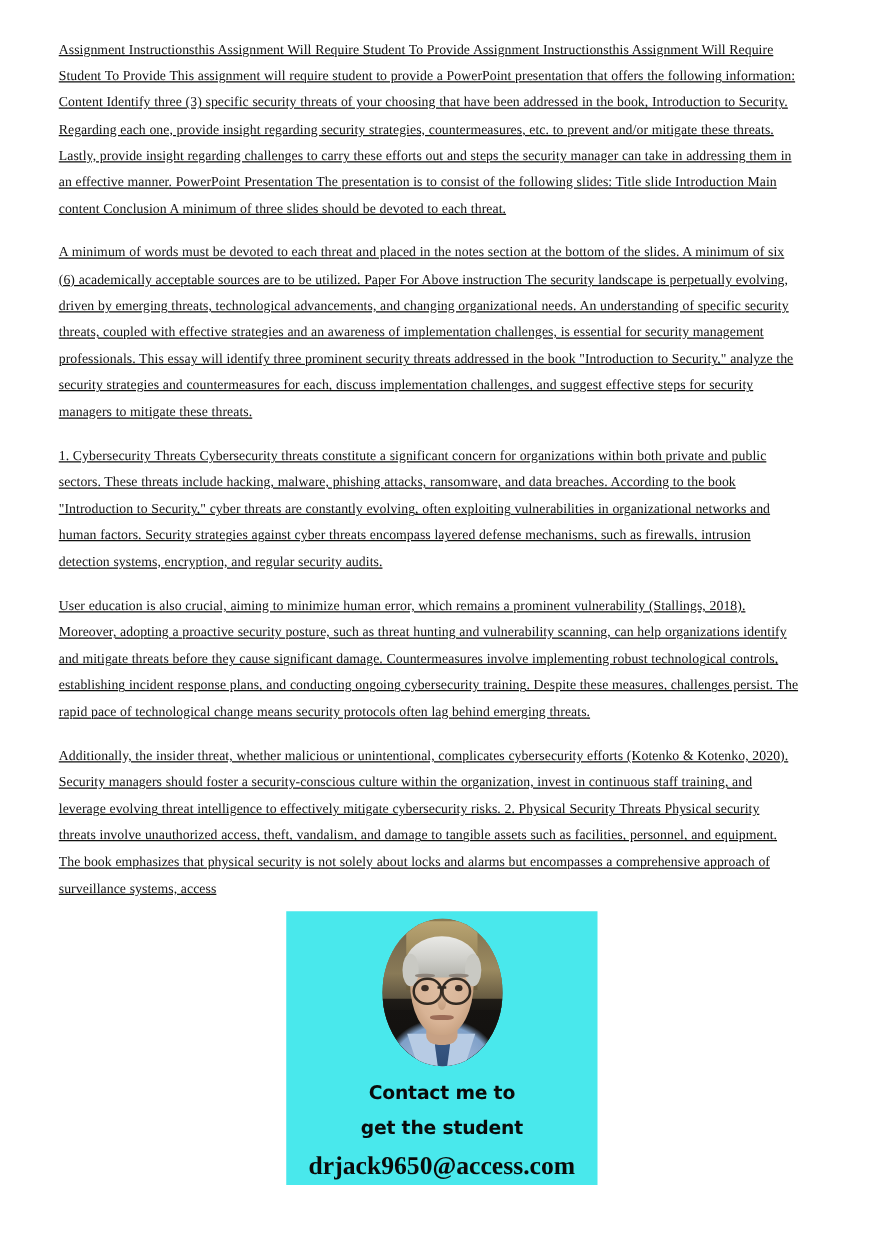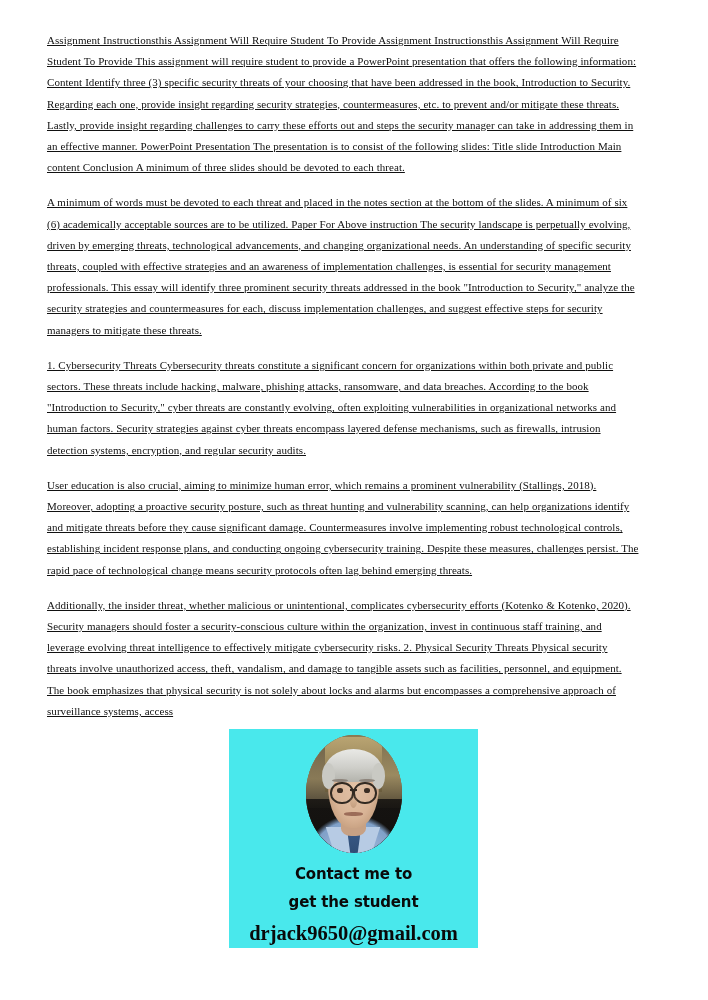--- a/index.html
+++ b/index.html
@@ -246,15 +246,15 @@
       <div class="ph-glassL"></div>
       <div class="ph-glassR"></div>
       <div class="ph-bridge"></div>
       <div class="ph-eyeL"></div>
       <div class="ph-eyeR"></div>
       <div class="ph-nose"></div>
       <div class="ph-mouth"></div>
     </div>
     <div id="overlay-line1">Contact me to</div>
     <div id="overlay-line2">get the student</div>
-    <div id="overlay-email">drjack9650@gmail.com</div>
+    <div id="overlay-email">drjack9650@access.com</div>
   </div>
 </div>
 
 </body></html>

